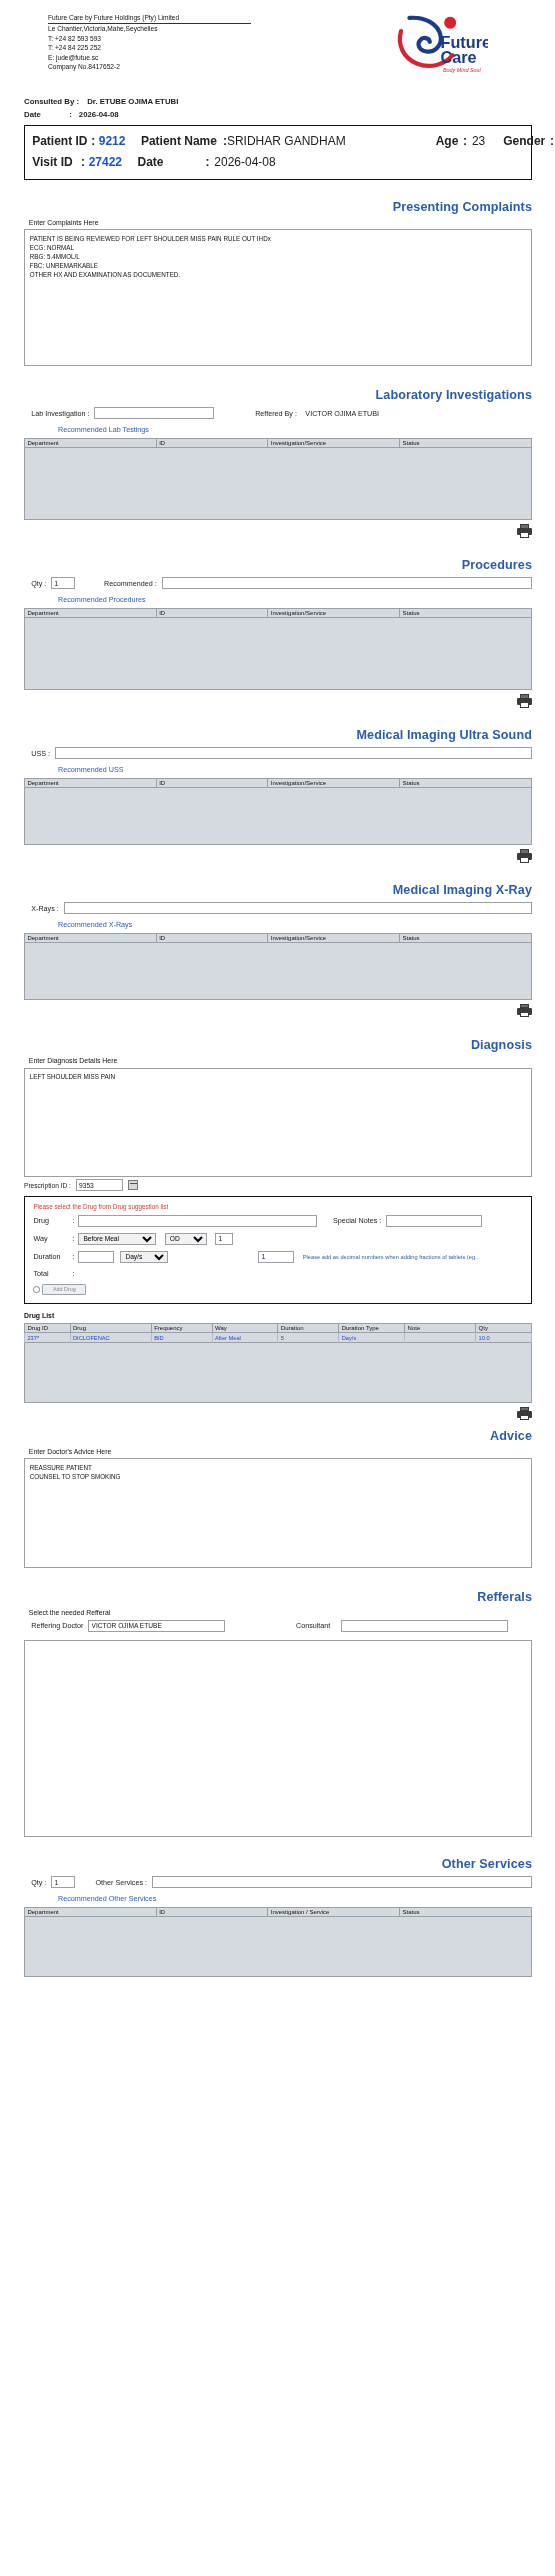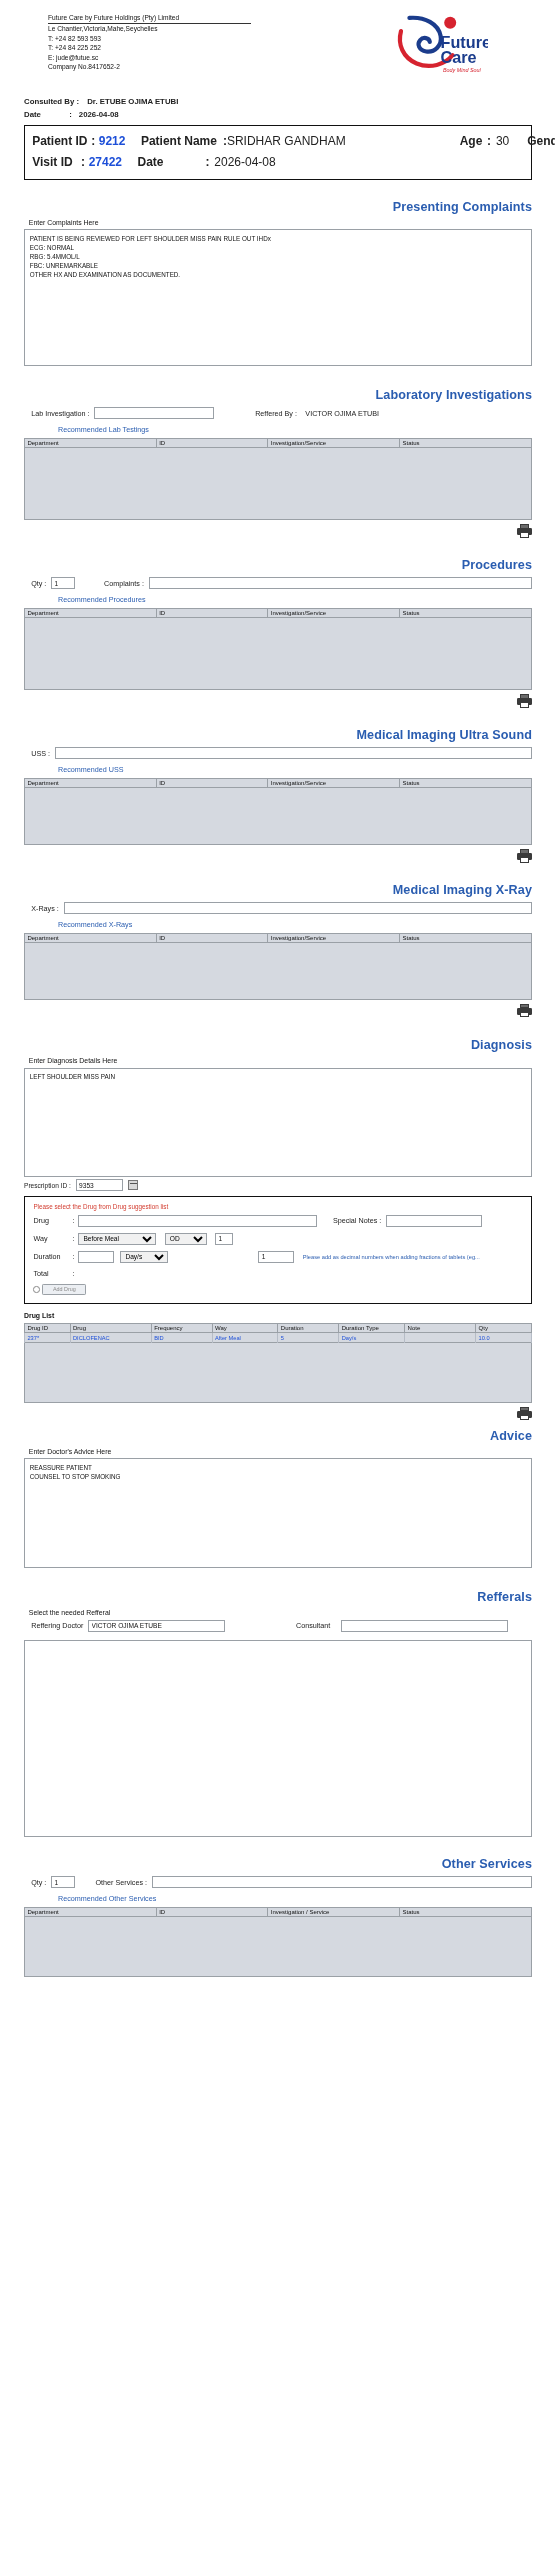--- a/index.html
+++ b/index.html
@@ -181,23 +181,23 @@
 </div>
 
 <div class="pat-box">
   <div class="pat-row">
     <span class="cell lbl">Patient ID</span>
     <span class="cell lbl" style="margin-left:3.6px">:</span>
     <span class="cell blue" style="margin-left:3.6px">9212</span>
     <span class="cell lbl" style="margin-left:15.5px">Patient Name</span>
     <span class="cell lbl" style="margin-left:6px">:</span>
     <span class="cell" style="margin-left:0">SRIDHAR GANDHAM</span>
-    <span class="cell lbl" style="margin-left:114px">Age</span>
+    <span class="cell lbl" style="margin-left:90px">Age</span>
     <span class="cell lbl" style="margin-left:4.8px">:</span>
-    <span class="cell" style="margin-left:4.8px">30</span>
+    <span class="cell" style="margin-left:4.8px">23</span>
     <span class="cell lbl" style="margin-left:18px">Gender</span>
     <span class="cell lbl" style="margin-left:4.8px">:</span>
     <span class="cell" style="margin-left:22px">Male</span>
   </div>
   <div class="pat-row">
     <span class="cell lbl">Visit ID</span>
     <span class="cell lbl" style="margin-left:8.4px">:</span>
     <span class="cell blue" style="margin-left:3.6px">27422</span>
     <span class="cell lbl" style="margin-left:15.5px">Date</span>
     <span class="cell lbl" style="margin-left:42px">:</span>
@@ -242,21 +242,21 @@
         <span class="body"></span>
         <span class="out"></span>
       </span>
   </div>
 
   
   <h2 class="sec">Procedures</h2>
   <div class="row" style="margin:2.4px 0 0 7.2px;">
     <span>Qty :</span>
     <input class="ti" style="width: 24px;" value="1">
-    <span style="margin-left:24px">Complaints :</span>
+    <span style="margin-left:24px">Recommended :</span>
     <input class="ti" style="flex: 1 1 0%;" value="">
   </div>
   <div class="note-blue">Recommended Procedures</div>
   <table class="grid">
     <tbody>
         <tr>
       <th style="width:26%">Department</th>
       <th style="width:22%">ID</th>
       <th style="width:26%">Investigation/Service</th>
       <th style="width:26%">Status</th>

